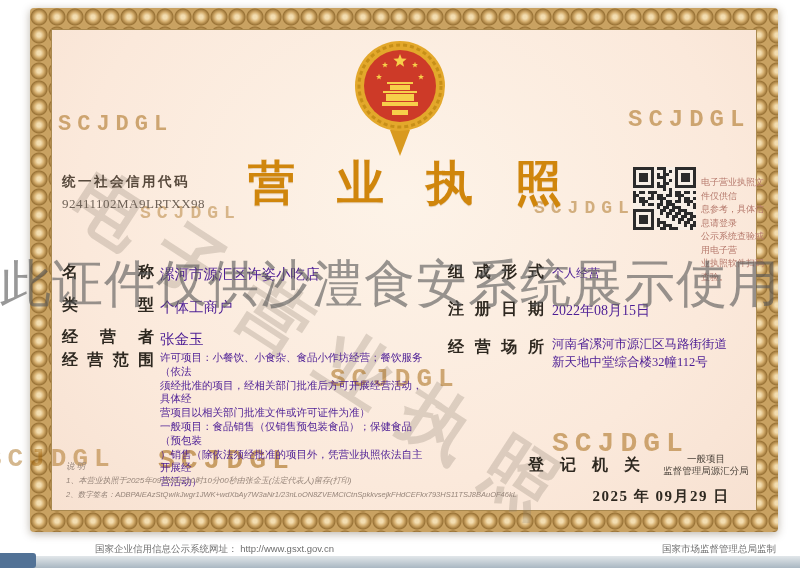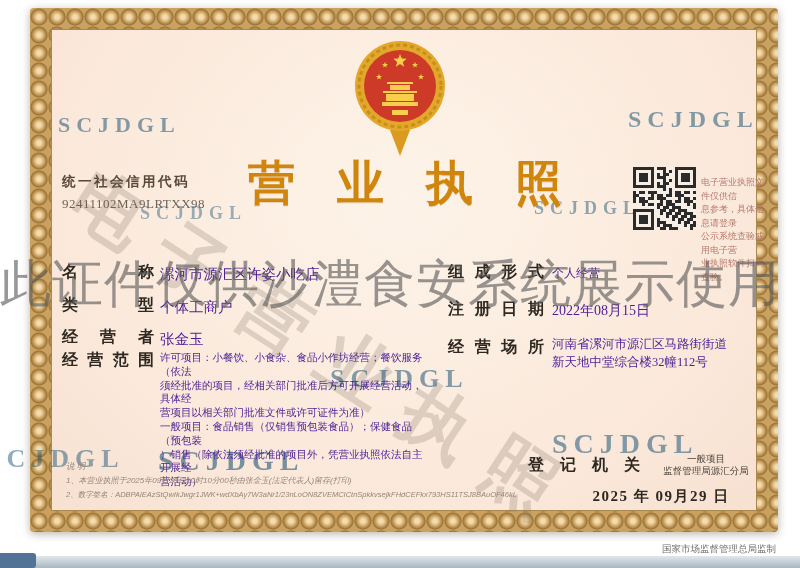--- a/index.html
+++ b/index.html
@@ -56,22 +56,22 @@
               background:linear-gradient(180deg,#e2e7ea,#a9b7c2);z-index:2;}
   .bottom-corner{position:absolute;left:0;top:553px;width:36px;height:15px;background:#527296;
                  border-radius:0 3px 3px 0;z-index:3;}
   
   .wm-overlay{position:absolute;left:0;top:250px;width:760px;text-align:center;font-size:51px;
               letter-spacing:1px;white-space:nowrap;color:rgba(88,88,88,.62);z-index:5;
               font-family:"Liberation Sans",sans-serif;font-weight:500;pointer-events:none;}
   .wm-diagonal{position:absolute;left:105px;top:150px;transform:rotate(33deg);transform-origin:0 0;
                font-size:72px;font-weight:bold;letter-spacing:26px;white-space:nowrap;
                color:rgba(130,118,104,.26);z-index:2;pointer-events:none;}
-  .wm-tile{position:absolute;font-family:Liberation Serif, serif;font-weight:bold;
-           letter-spacing:6px;color:#0c4a6e;z-index:2;pointer-events:none;white-space:nowrap;}
+  .wm-tile{position:absolute;font-family:Liberation Mono, monospace;font-weight:bold;
+           letter-spacing:6px;color:#a16207;z-index:2;pointer-events:none;white-space:nowrap;}
 </style>
 </head>
 <body>
 
 <div class="stage">
 
   <div class="cert">
     <div class="paper"></div>
   </div>
 
@@ -283,20 +283,21 @@
   <div class="flabel lab-auth">登记机关</div>
   <div class="fvalue val-auth multi">一般项目
 监督管理局源汇分局</div>
 
   <div class="issue-date">2025 年 09月29 日</div>
 
   <div class="note note-head">说 明</div>
   <div class="note note-1">1、本营业执照于2025年09月29日10时10分00秒由张金玉(法定代表人)留存(打印)</div>
   <div class="note note-2">2、数字签名：ADBPAiEAzStQwIkJwgr1JWK+wdXbAy7W3aNr1/23nLoON8ZVEMCICtnSpkkvsejkFHdCEFkx793HS11TSJ8BAuOF46kL</div>
 
+  <div class="footer-left">国家企业信用信息公示系统网址： http://www.gsxt.gov.cn</div>
   <div class="footer-right">国家市场监督管理总局监制</div>
   <div class="bottom-bar"></div>
   <div class="bottom-corner"></div>
 
   <div class="wm-diagonal">电子营业执照</div>
   <div class="wm-tile" style="left:58px;top:112px;font-size:22px;opacity:.5;">SCJDGL</div>
   <div class="wm-tile" style="left:628px;top:106px;font-size:24px;opacity:.5;">SCJDGL</div>
   <div class="wm-tile" style="left:140px;top:203px;font-size:18px;opacity:.4;">SCJDGL</div>
   <div class="wm-tile" style="left:534px;top:198px;font-size:18px;opacity:.45;">SCJDGL</div>
   <div class="wm-tile" style="left:330px;top:364px;font-size:26px;opacity:.5;">SCJDGL</div>

